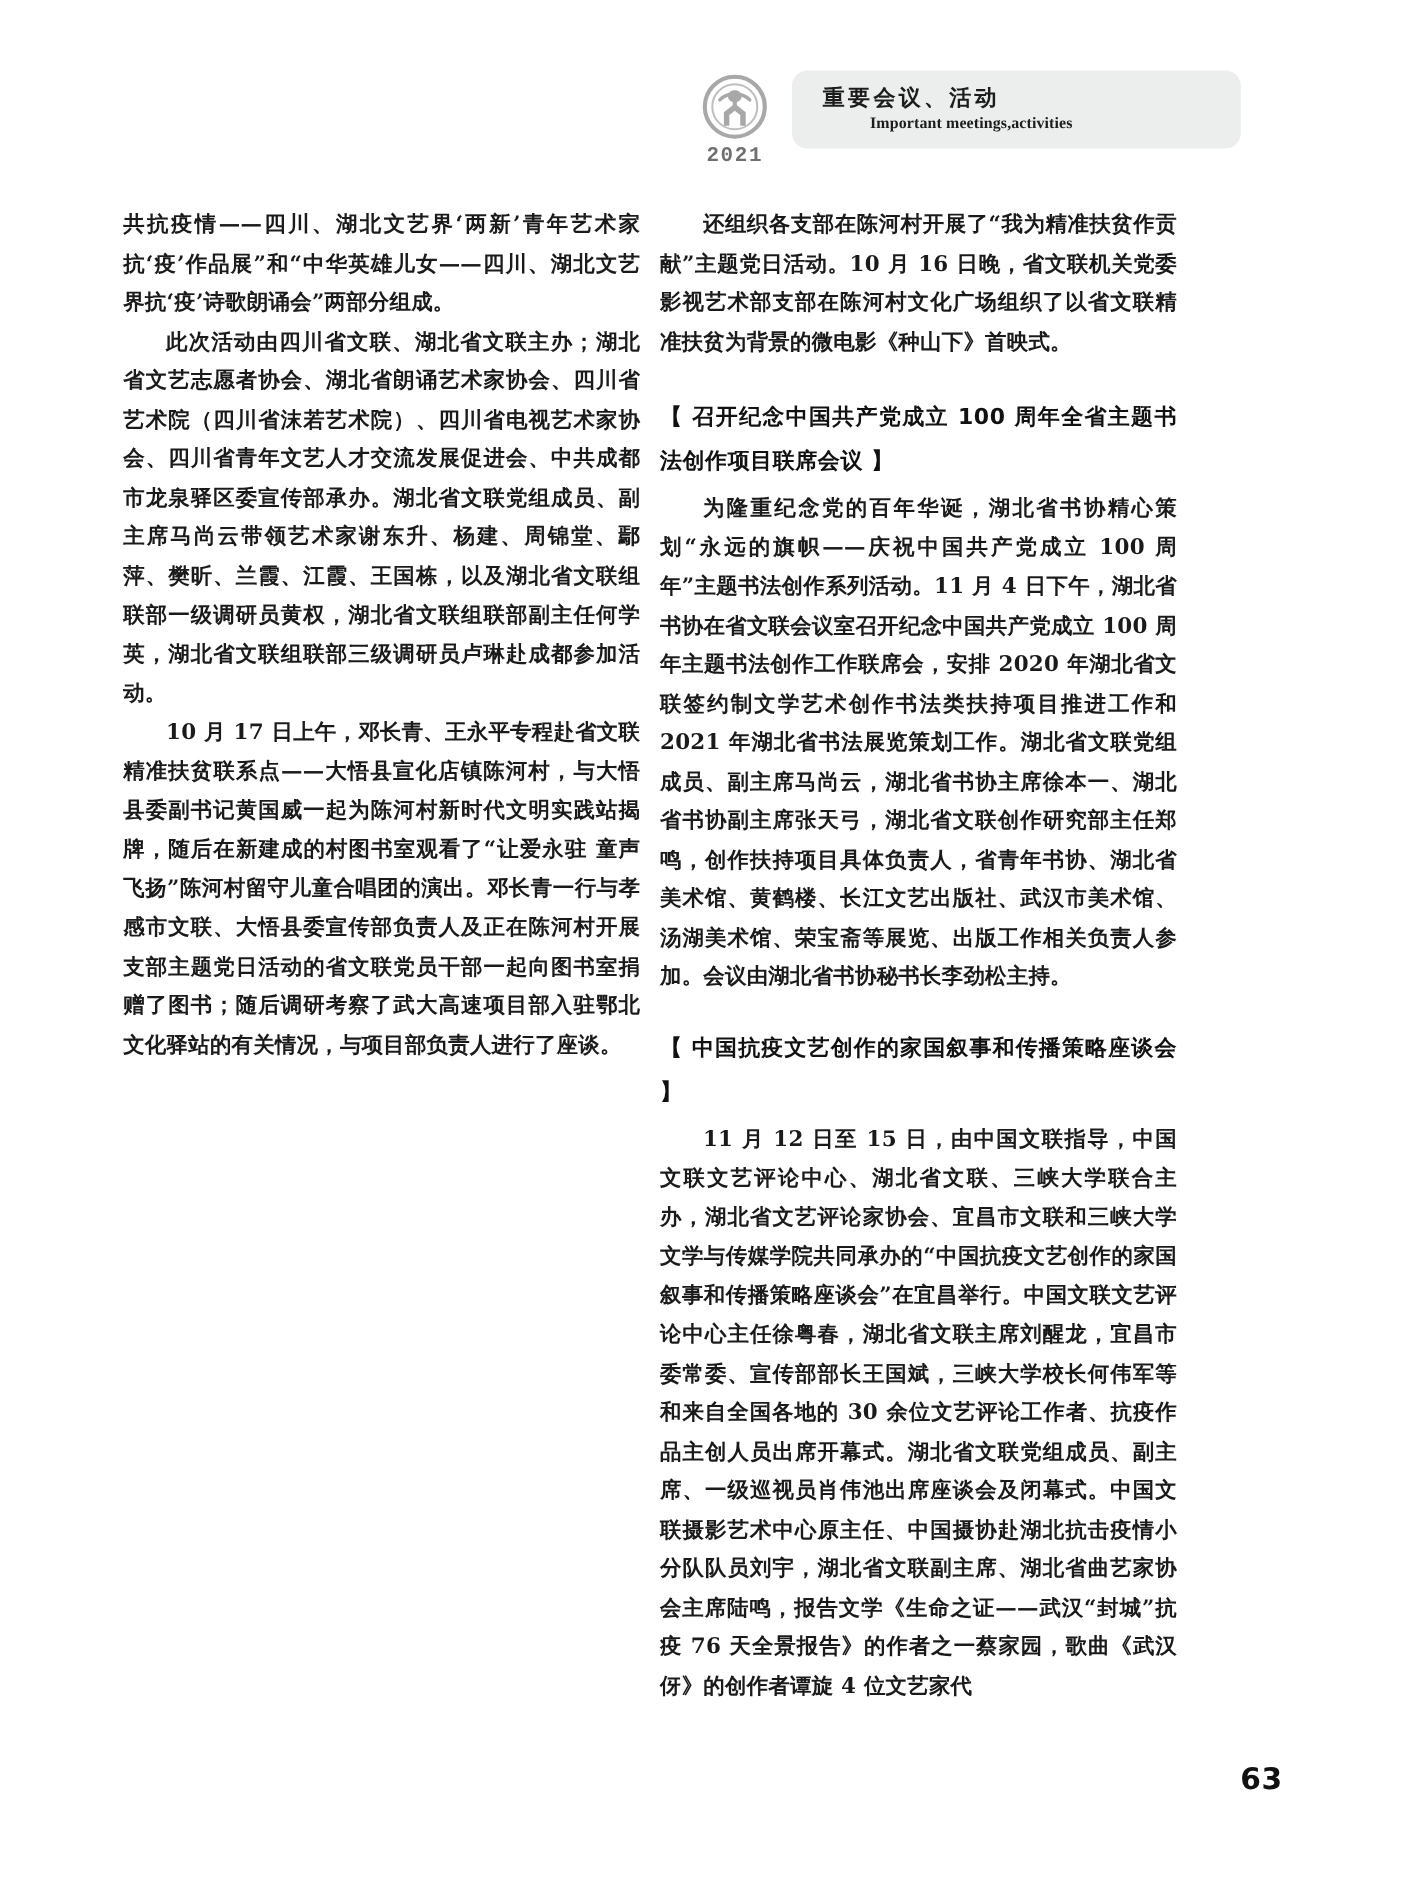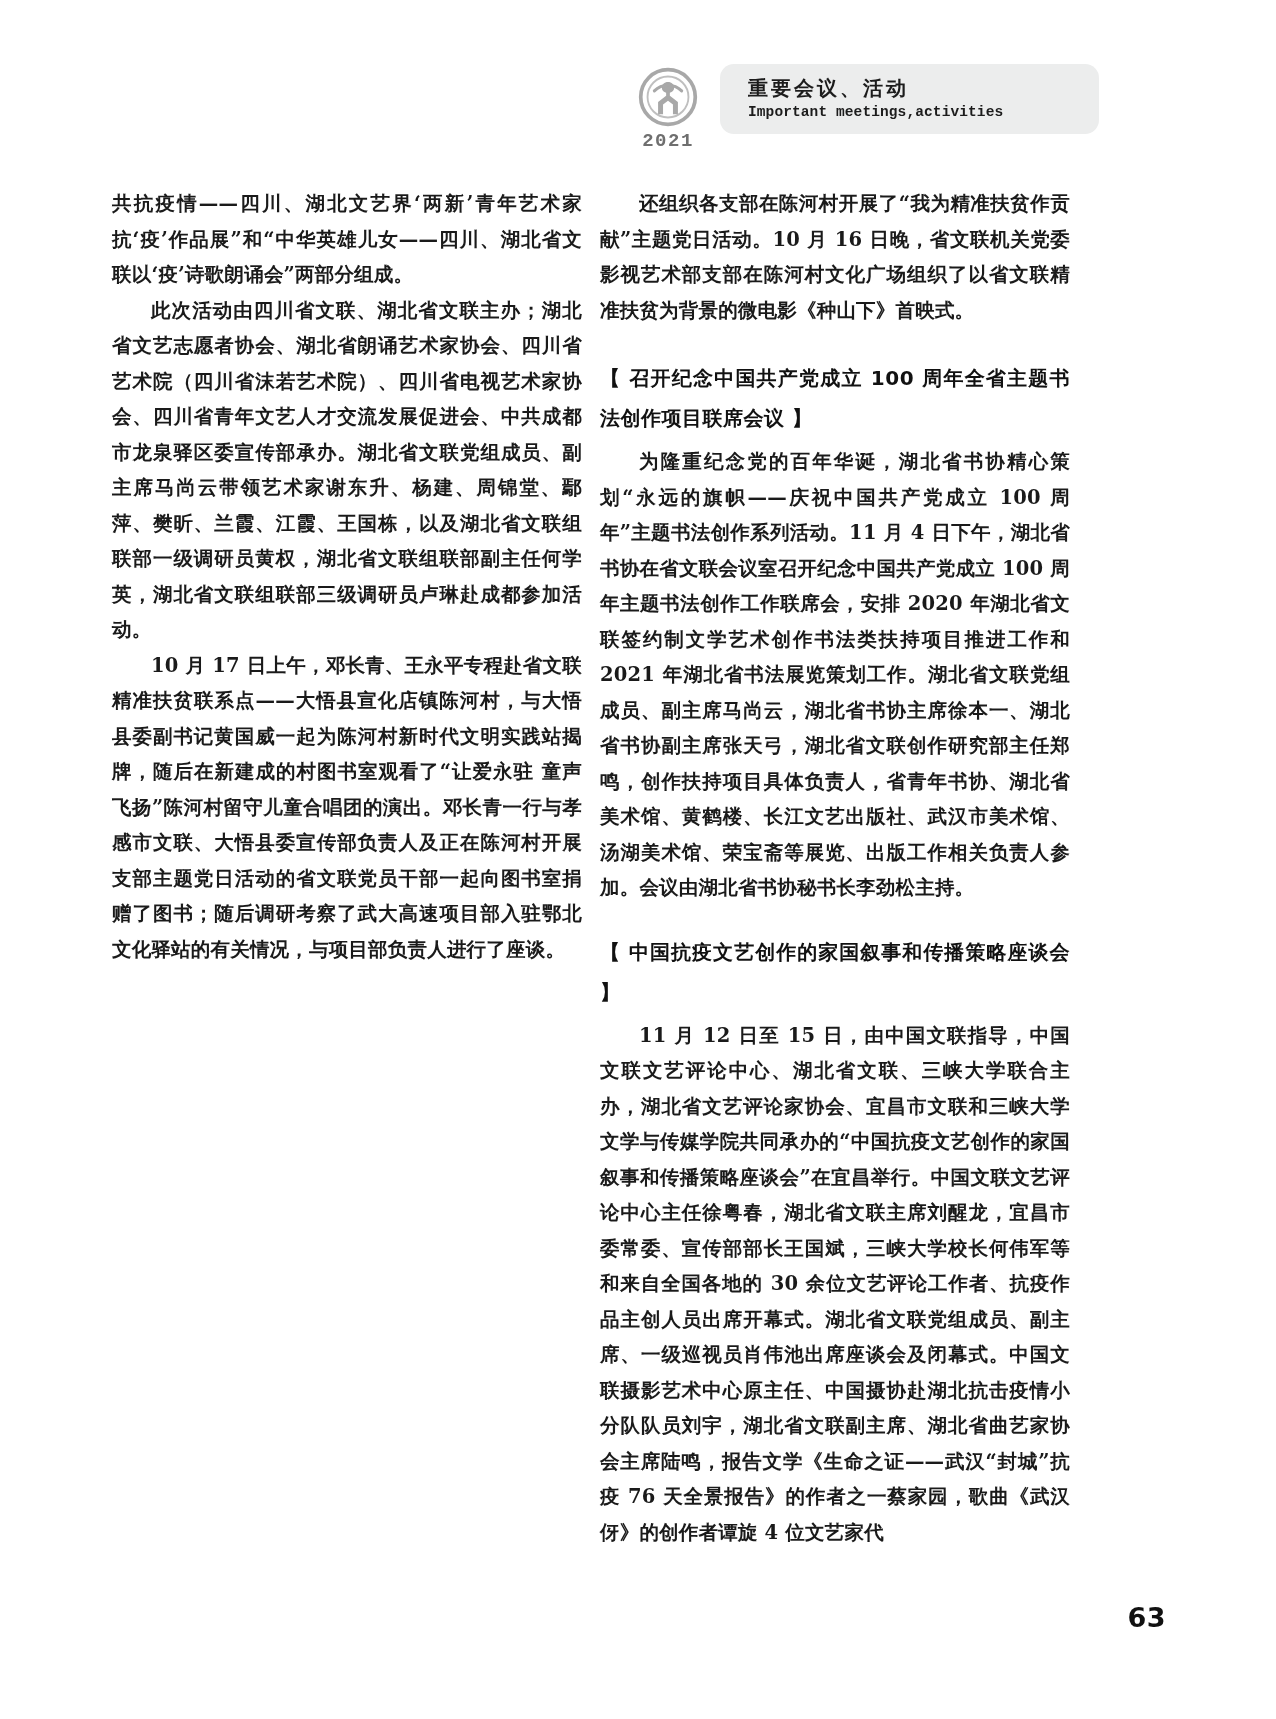--- a/index.html
+++ b/index.html
@@ -48,38 +48,39 @@
     font-weight: 700;
     font-size: 19px;
     letter-spacing: 1.5px;
     color: #6f6f6f;
     margin-top: 2px;
   }
   .header-tab {
     margin-left: 4px;
     background: #eceded;
     border-radius: 14px 14px 14px 14px;
-    padding: 12px 81px 14px 28px;
+    padding: 12px 110px 14px 28px;
     min-width: 270px;
   }
   .header-title-cn {
     font-family: "DejaVu Sans", "Liberation Sans", sans-serif;
     font-weight: 700;
     font-size: 20px;
     letter-spacing: 3px;
     color: #1c1c1c;
     line-height: 1.25;
   }
   .header-title-en {
-    font-family: Liberation Mono, monospace;
+    font-family: Liberation Serif, serif;
     font-weight: 700;
     font-size: 14.5px;
     letter-spacing: 0.1px;
     color: #1c1c1c;
     margin-top: 3px;
+    text-align: center;
   }
 
   
   .columns {
     position: absolute;
     left: 0;
     top: 186px;
     width: 1276px;
     display: flex;
   }
@@ -149,21 +150,21 @@
       <div class="header-title-en">Important meetings,activities</div>
     </div>
 
   </div>
 </div>
 
 <div class="columns">
 
   <div class="col col-left">
 
-    <p class="para noindent">共抗疫情——四川、湖北文艺界‘两新’青年艺术家抗‘疫’作品展”和“中华英雄儿女——四川、湖北省文联以‘疫’诗歌朗诵会”两部分组成。</p>
+    <p class="para noindent">共抗疫情——四川、湖北文艺界‘两新’青年艺术家抗‘疫’作品展”和“中华英雄儿女——四川、湖北文艺界抗‘疫’诗歌朗诵会”两部分组成。</p>
     <p class="para">此次活动由四川省文联、湖北省文联主办；湖北省文艺志愿者协会、湖北省朗诵艺术家协会、四川省艺术院（四川省沫若艺术院）、四川省电视艺术家协会、四川省青年文艺人才交流发展促进会、中共成都市龙泉驿区委宣传部承办。湖北省文联党组成员、副主席马尚云带领艺术家谢东升、杨建、周锦堂、鄢萍、樊昕、兰霞、江霞、王国栋，以及湖北省文联组联部一级调研员黄权，湖北省文联组联部副主任何学英，湖北省文联组联部三级调研员卢琳赴成都参加活动。</p>
 
 
     <p class="para">10 月 17 日上午，邓长青、王永平专程赴省文联精准扶贫联系点——大悟县宣化店镇陈河村，与大悟县委副书记黄国威一起为陈河村新时代文明实践站揭牌，随后在新建成的村图书室观看了“让爱永驻 童声飞扬”陈河村留守儿童合唱团的演出。邓长青一行与孝感市文联、大悟县委宣传部负责人及正在陈河村开展支部主题党日活动的省文联党员干部一起向图书室捐赠了图书；随后调研考察了武大高速项目部入驻鄂北文化驿站的有关情况，与项目部负责人进行了座谈。</p>
 
   </div>
 
   <div class="col col-right">
 
     <p class="para">还组织各支部在陈河村开展了“我为精准扶贫作贡献”主题党日活动。10 月 16 日晚，省文联机关党委影视艺术部支部在陈河村文化广场组织了以省文联精准扶贫为背景的微电影《种山下》首映式。</p>

